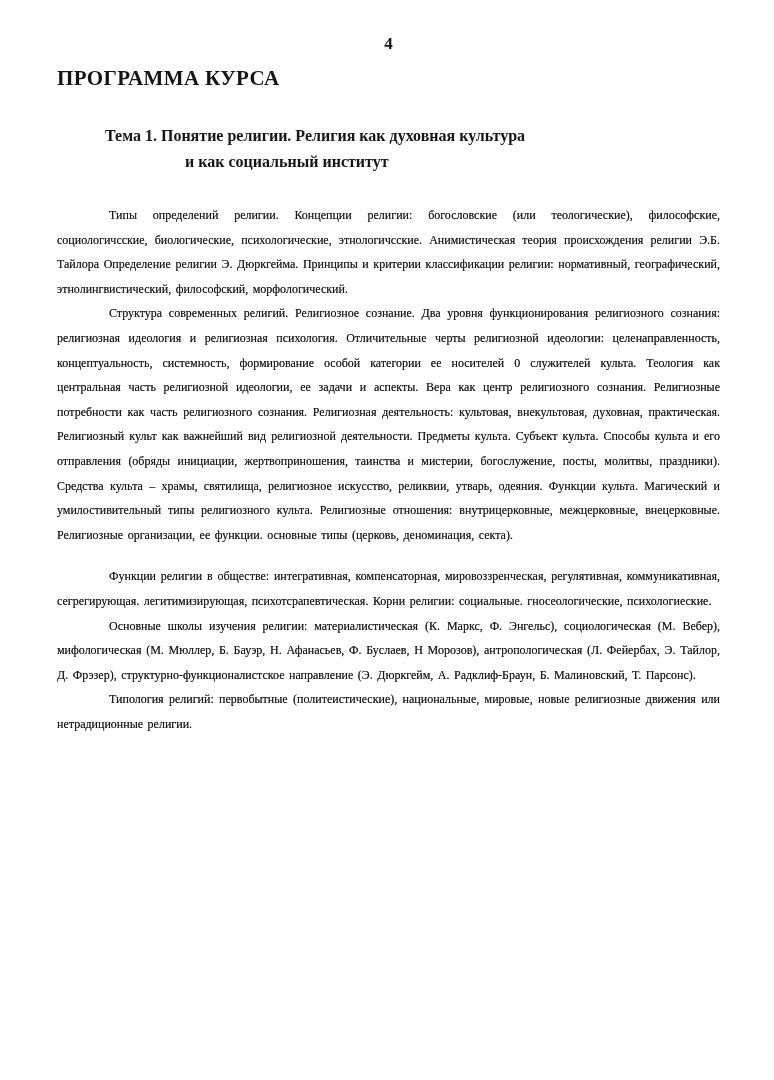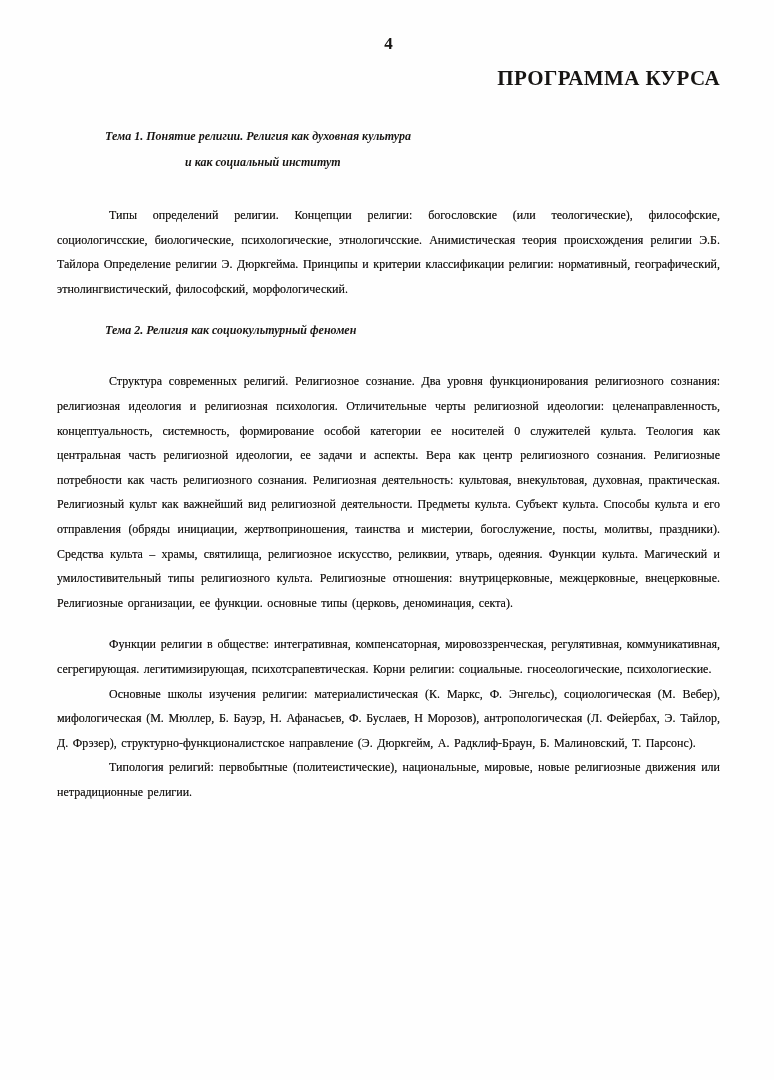--- a/index.html
+++ b/index.html
@@ -18,32 +18,31 @@
     color: #171513;
     overflow: hidden;
   }
   .page-number {
     text-align: center;
     font-size: 17px;
     font-weight: 700;
     margin: 0 0 12px 0;
   }
   .doc-title {
-    text-align: right;
+    text-align: left;
     font-size: 21px;
     font-weight: 700;
     letter-spacing: 0.4px;
     margin: 0 0 32px 0;
   }
   .topic-heading {
-    font-size: 12px;
+    font-size: 16px;
     font-weight: 700;
     line-height: 26px;
     margin: 0;
-    font-style: italic;
   }
   .topic-heading.topic1 {
     margin: 0 0 28px 48px;
   }
   .topic-heading.topic1 .h-line2 {
     display: inline-block;
     margin-left: 80px;
   }
   .topic-heading.topic2 {
     margin: 16px 0 26px 48px;
@@ -67,21 +66,20 @@
 <div class="page">
 
   <div class="page-number">4</div>
 
   <h1 class="doc-title">ПРОГРАММА КУРСА</h1>
 
   <h2 class="topic-heading topic1"><span class="h-line1">Тема 1. Понятие религии. Религия как духовная культура</span><br><span class="h-line2">и как социальный институт</span></h2>
 
   <p class="body-para">Типы определений религии. Концепции религии: богословские (или теологические), философские, социологичсские, биологические, психологические, этнологичсские. Анимистическая теория происхождения религии Э.Б. Тайлора Определение религии Э. Дюркгейма. Принципы и критерии классификации религии: нормативный, географический, этнолингвистический, философский, морфологический.</p>
 
-  <h2 class="topic-heading topic2">Тема 2. Религия как социокультурный феномен</h2>
 
   <p class="body-para after-heading">Структура современных религий. Религиозное сознание. Два уровня функционирования религиозного сознания: религиозная идеология и религиозная психология. Отличительные черты религиозной идеологии: целенаправленность, концептуальность, системность, формирование особой категории ее носителей 0 служителей культа. Теология как центральная часть религиозной идеологии, ее задачи и аспекты. Вера как центр религиозного сознания. Религиозные потребности как часть религиозного сознания. Религиозная деятельность: культовая, внекультовая, духовная, практическая. Религиозный культ как важнейший вид религиозной деятельности. Предметы культа. Субъект культа. Способы культа и его отправления (обряды инициации, жертвоприношения, таинства и мистерии, богослужение, посты, молитвы, праздники). Средства культа – храмы, святилища, религиозное искусство, реликвии, утварь, одеяния. Функции культа. Магический и умилостивительный типы религиозного культа. Религиозные отношения: внутрицерковные, межцерковные, внецерковные. Религиозные организации, ее функции. основные типы (церковь, деноминация, секта).</p>
 
   <p class="body-para">Функции религии в обществе: интегративная, компенсаторная, мировоззренческая, регулятивная, коммуникативная, сегрегирующая. легитимизирующая, психотсрапевтическая. Корни религии: социальные. гносеологические, психологиеские.</p>
 
   <p class="body-para">Основные школы изучения религии: материалистическая (К. Маркс, Ф. Энгельс), социологическая (М. Вебер), мифологическая (М. Мюллер, Б. Бауэр, Н. Афанасьев, Ф. Буслаев, Н Морозов), антропологическая (Л. Фейербах, Э. Тайлор, Д. Фрэзер), структурно-функционалистское направление (Э. Дюркгейм, А. Радклиф-Браун, Б. Малиновский, Т. Парсонс).</p>
 
   <p class="body-para">Типология религий: первобытные (политеистические), национальные, мировые, новые религиозные движения или нетрадиционные религии.</p>
 
 </div>

